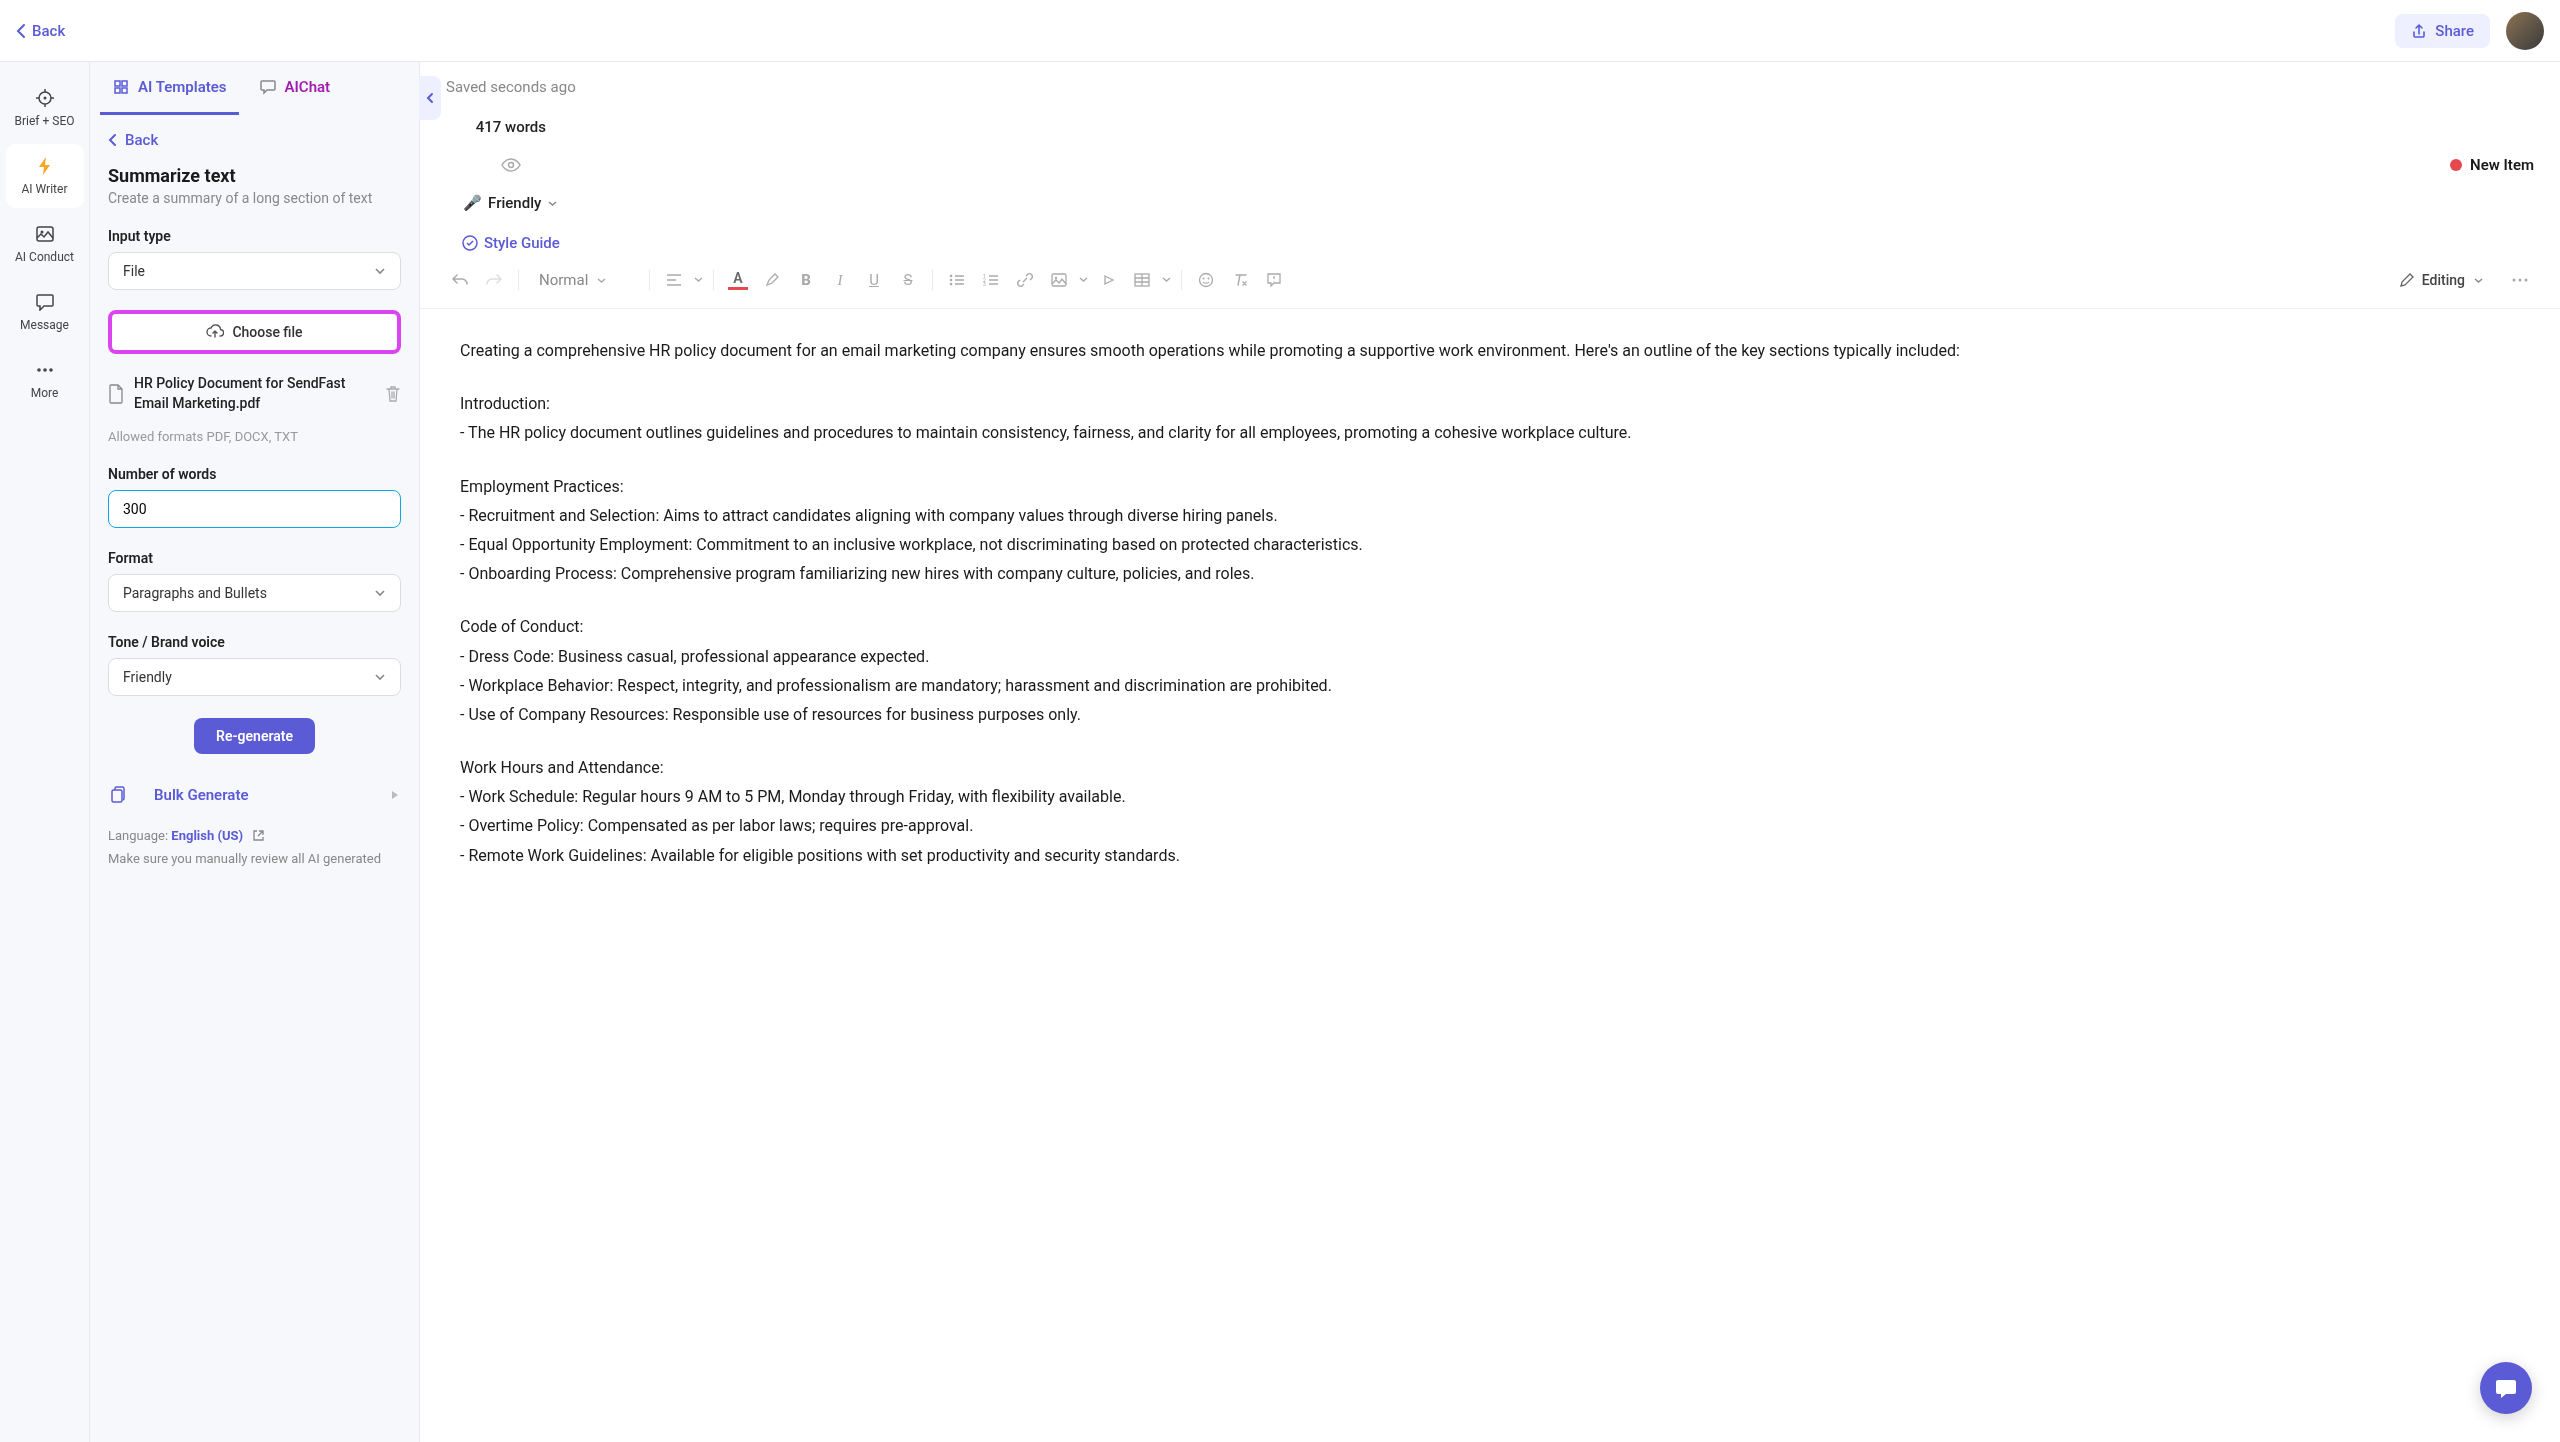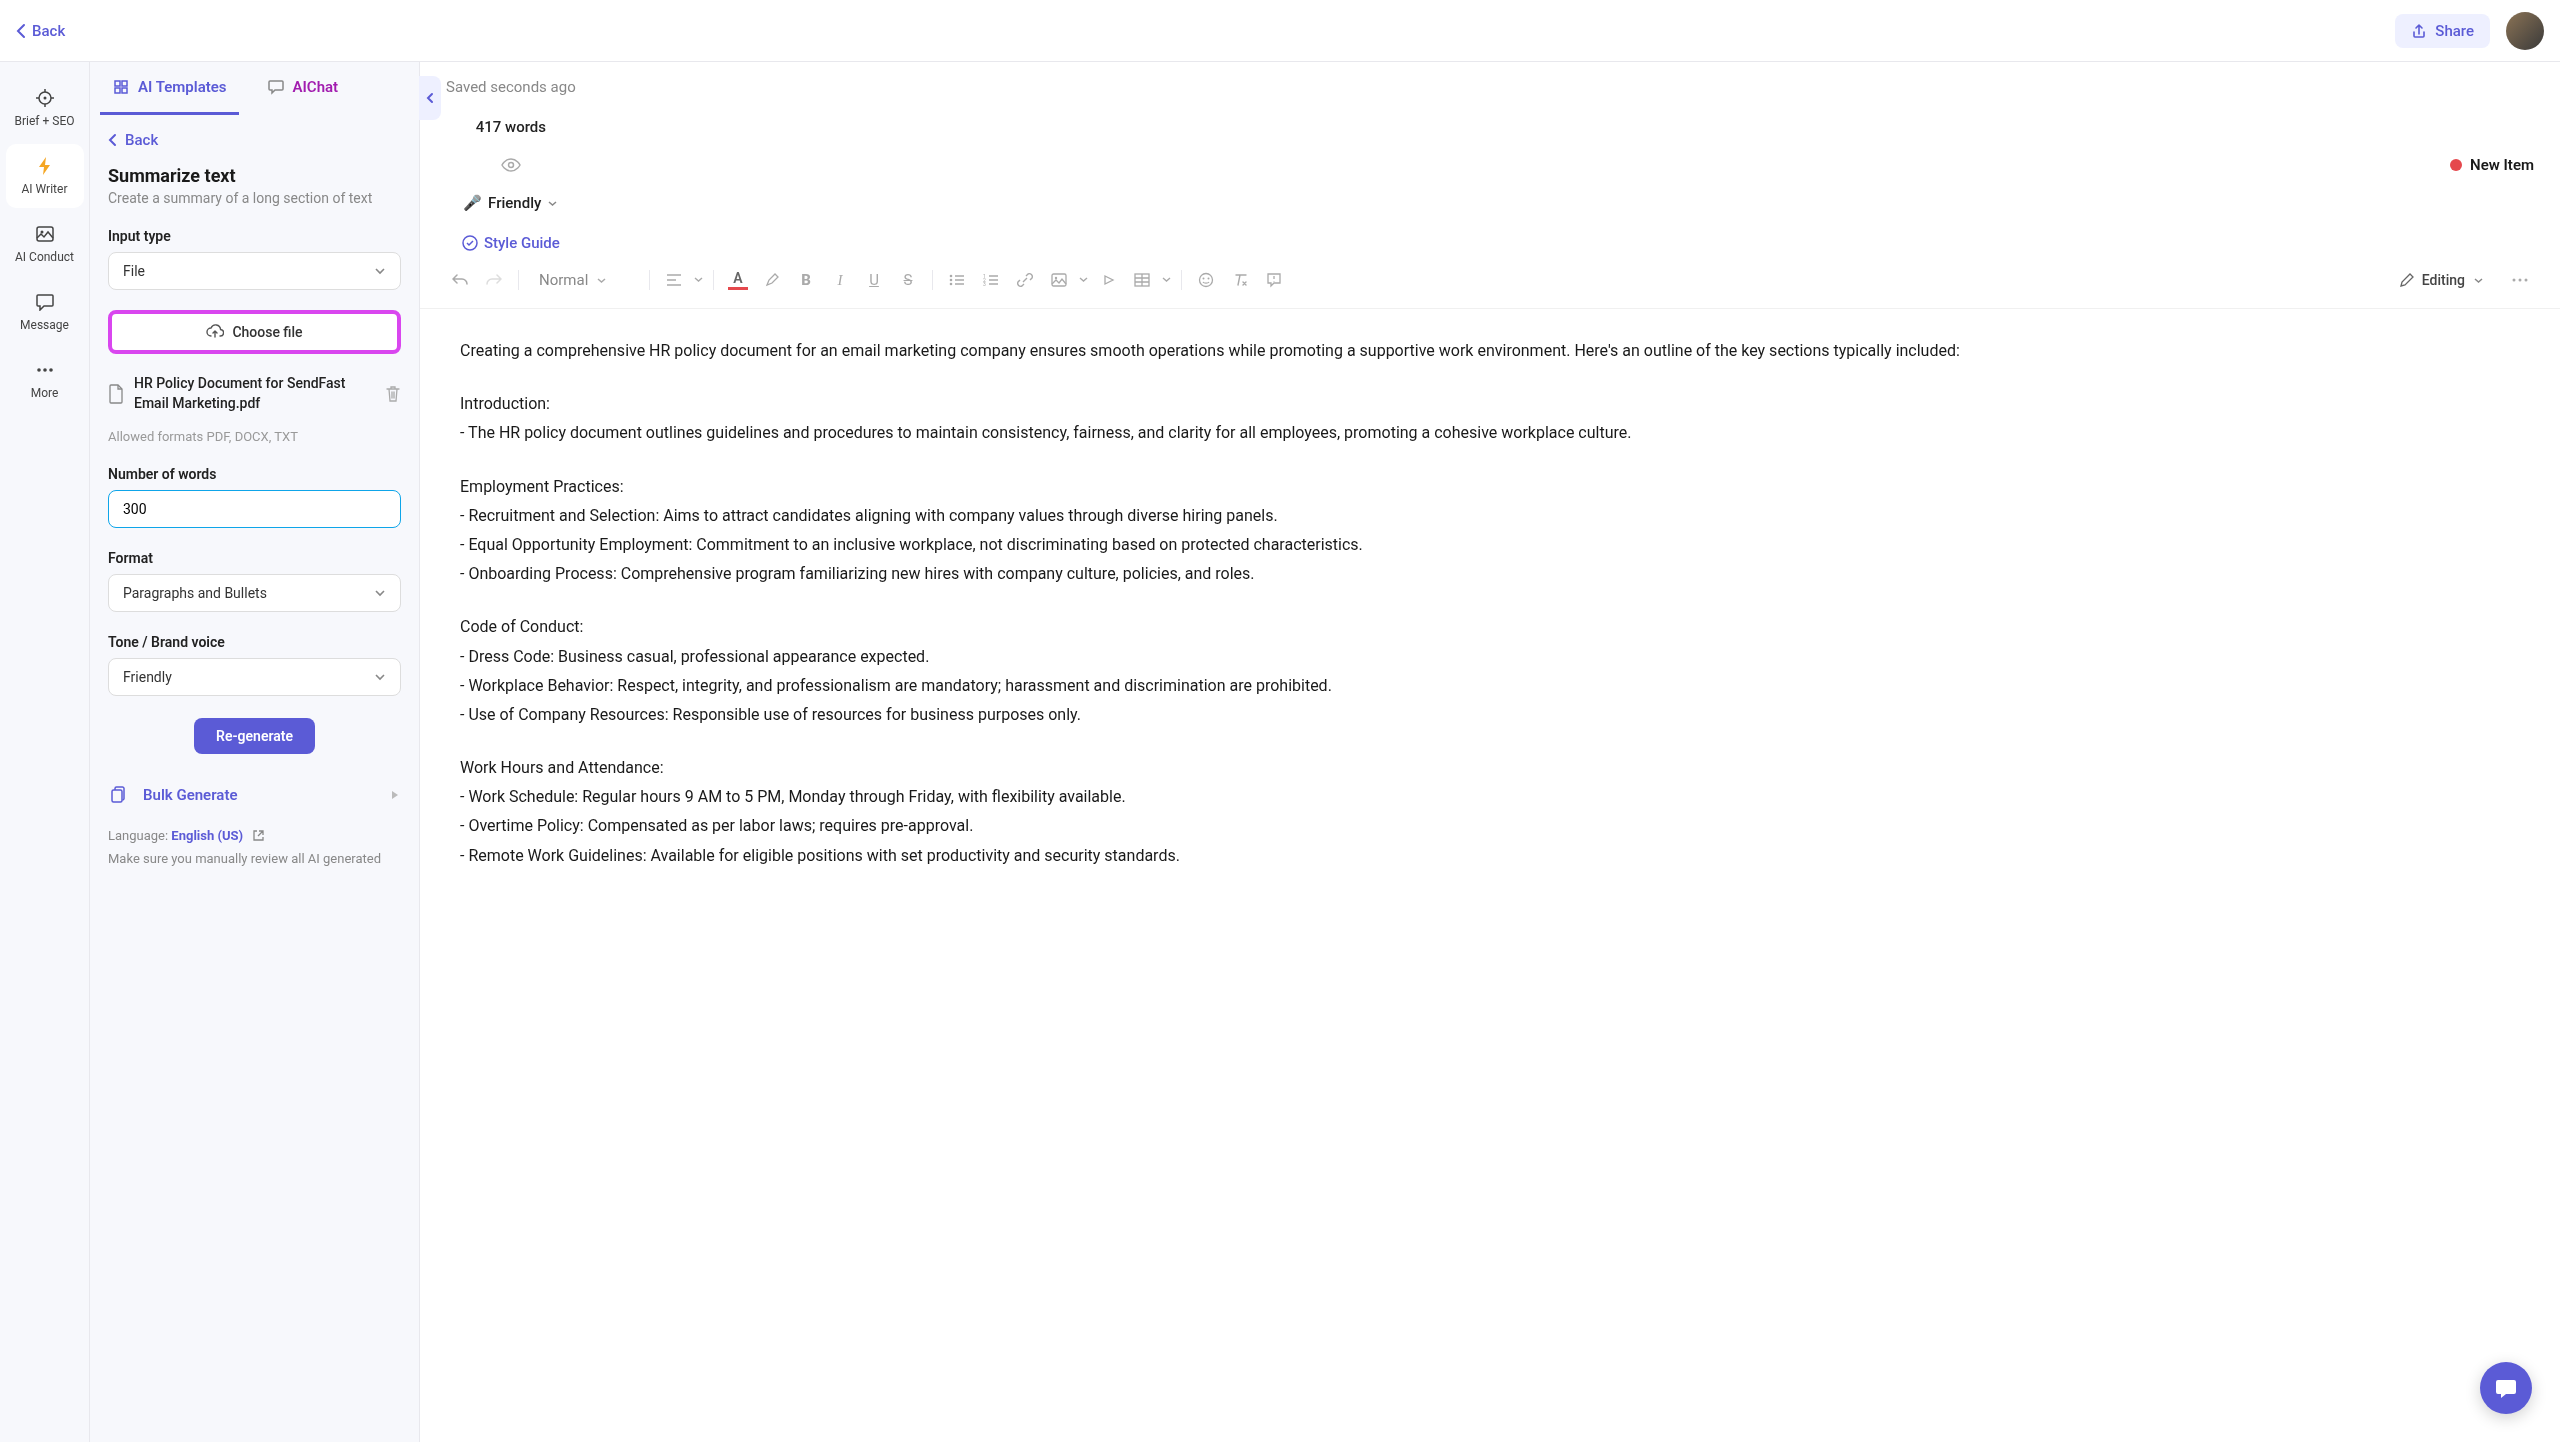--- a/index.html
+++ b/index.html
@@ -9,38 +9,38 @@
 .back-link { display: flex; align-items: center; gap: 6px; color: #5b5bd6; font-size: 15px; font-weight: 500; cursor: pointer; }
 .topbar-right { display: flex; align-items: center; gap: 16px; }
 .share-btn { display: flex; align-items: center; gap: 8px; background: #eef0ff; color: #5b5bd6; padding: 8px 16px; border-radius: 8px; font-weight: 500; cursor: pointer; border: none; font-size: 15px; }
 .avatar { width: 38px; height: 38px; border-radius: 50%; background: linear-gradient(135deg,#8b7355,#3a3a3a); }
 .body { flex: 1; display: flex; overflow: hidden; }
 .rail { width: 90px; background: #f7f8fc; border-right: 1px solid #e8e8ed; display: flex; flex-direction: column; align-items: center; padding-top: 14px; gap: 4px; }
 .rail-item { width: 78px; display: flex; flex-direction: column; align-items: center; gap: 6px; padding: 12px 4px; border-radius: 10px; cursor: pointer; color: #444; font-size: 12px; text-align: center; }
 .rail-item.active { background: #fff; }
 .rail-icon { width: 20px; height: 20px; display: flex; align-items: center; justify-content: center; }
 .panel { width: 330px; background: #f7f8fc; border-right: 1px solid #e8e8ed; display: flex; flex-direction: column; position: relative; }
-.panel-tabs { display: flex; padding: 0 10px; gap: 16px; }
+.panel-tabs { display: flex; padding: 0 10px; gap: 8px; }
 .panel-tab { display: flex; align-items: center; gap: 8px; padding: 16px 12px; color: #a21caf; font-weight: 600; font-size: 15px; cursor: pointer; border-bottom: 3px solid transparent; }
 .panel-tab.active { color: #5b5bd6; border-bottom-color: #5b5bd6; }
 .panel-content { flex: 1; padding: 16px 18px; overflow-y: auto; }
 .panel-back { display: flex; align-items: center; gap: 8px; color: #5b5bd6; font-size: 15px; font-weight: 500; cursor: pointer; margin-bottom: 16px; }
 .panel h2 { font-size: 18px; font-weight: 700; color: #1a1a1a; margin-bottom: 4px; }
 .panel .subtitle { font-size: 14px; color: #888; margin-bottom: 22px; }
 .field-label { font-size: 14px; font-weight: 600; color: #222; margin-bottom: 8px; display: block; }
 .select-box { width: 100%; background: #fff; border: 1px solid #ddd; border-radius: 8px; padding: 10px 14px; display: flex; justify-content: space-between; align-items: center; font-size: 14px; cursor: pointer; margin-bottom: 20px; color: #333; }
 .choose-file { width: 100%; background: #fff; border: 4px solid #d946ef; border-radius: 8px; padding: 10px; display: flex; justify-content: center; align-items: center; gap: 8px; font-size: 14px; cursor: pointer; margin-bottom: 14px; color: #333; font-weight: 500; }
 .file-item { display: flex; align-items: center; gap: 10px; padding: 6px 0; margin-bottom: 10px; }
 .file-item .file-name { flex: 1; font-size: 14px; color: #222; font-weight: 500; line-height: 1.4; }
 .file-item .trash { color: #aaa; cursor: pointer; }
 .allowed { font-size: 13px; color: #999; margin-bottom: 22px; }
 .text-input { width: 100%; background: #fff; border: 1px solid #0ea5e9; border-radius: 8px; padding: 10px 14px; font-size: 14px; margin-bottom: 22px; }
 .regenerate { background: #5b5bd6; color: #fff; border: none; padding: 10px 22px; border-radius: 8px; font-size: 14px; font-weight: 600; cursor: pointer; display: block; margin: 4px auto 22px; }
 .bulk-row { display: flex; align-items: center; gap: 10px; color: #5b5bd6; font-weight: 600; font-size: 15px; cursor: pointer; padding: 10px 2px; justify-content: space-between; }
-.bulk-left { display: flex; align-items: center; gap: 17px; }
+.bulk-left { display: flex; align-items: center; gap: 28px; }
 .lang-row { font-size: 13px; color: #888; margin-top: 14px; }
 .lang-row .lang { color: #5b5bd6; font-weight: 700; }
 .review-note { font-size: 13px; color: #888; margin-top: 8px; }
 .collapse-handle { position: absolute; right: -22px; top: 14px; width: 22px; height: 44px; background: #eef0ff; border-radius: 0 8px 8px 0; display: flex; align-items: center; justify-content: center; cursor: pointer; color: #5b5bd6; }
 .editor { flex: 1; display: flex; flex-direction: column; overflow: hidden; }
 .editor-header { display: flex; align-items: center; justify-content: space-between; padding: 16px 26px 8px; }
 .eh-left { display: flex; align-items: center; gap: 22px; font-size: 15px; flex-direction: column; }
 .saved { color: #888; }
 .wc { color: #222; font-weight: 500; }
 .eye { color: #aaa; }

